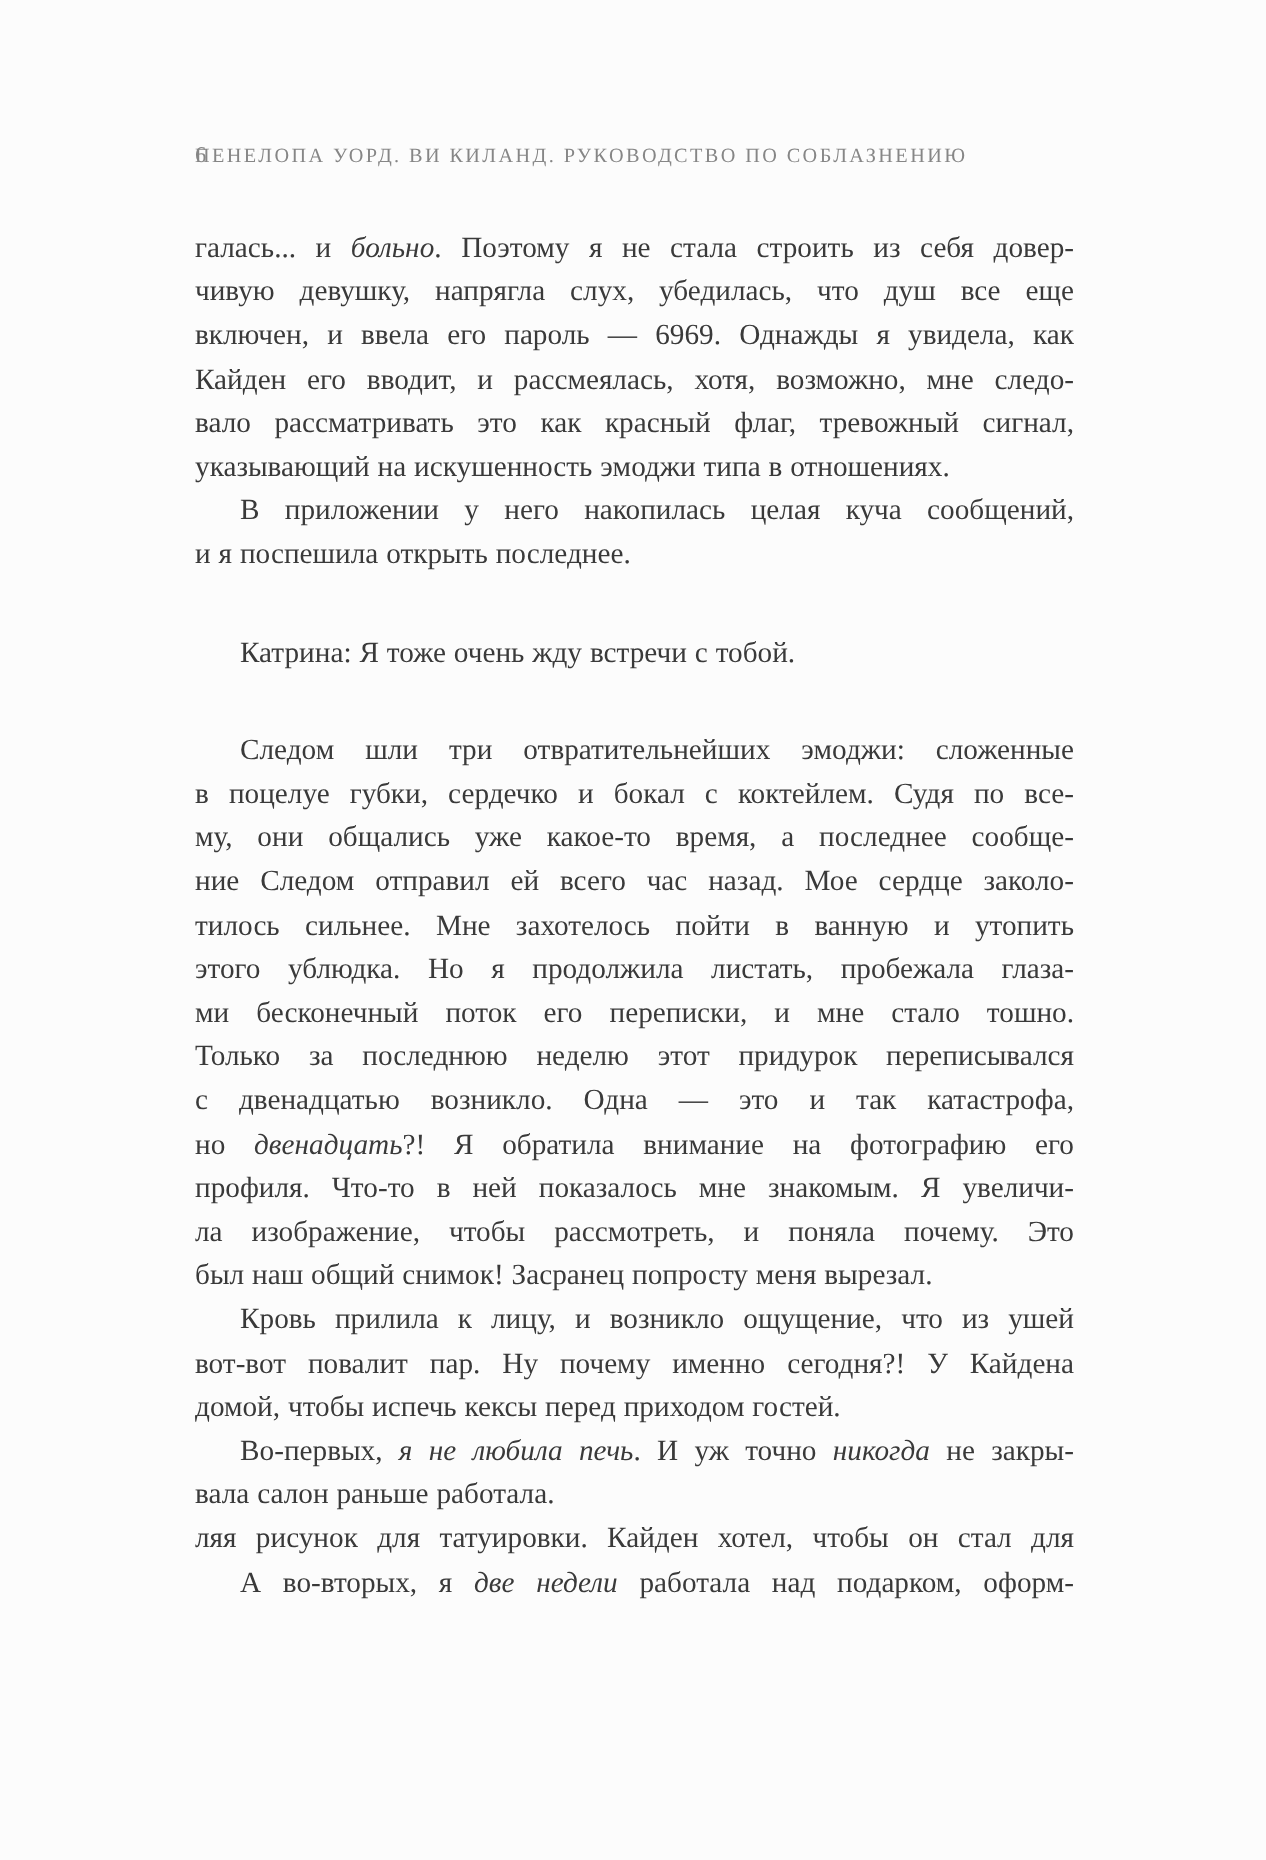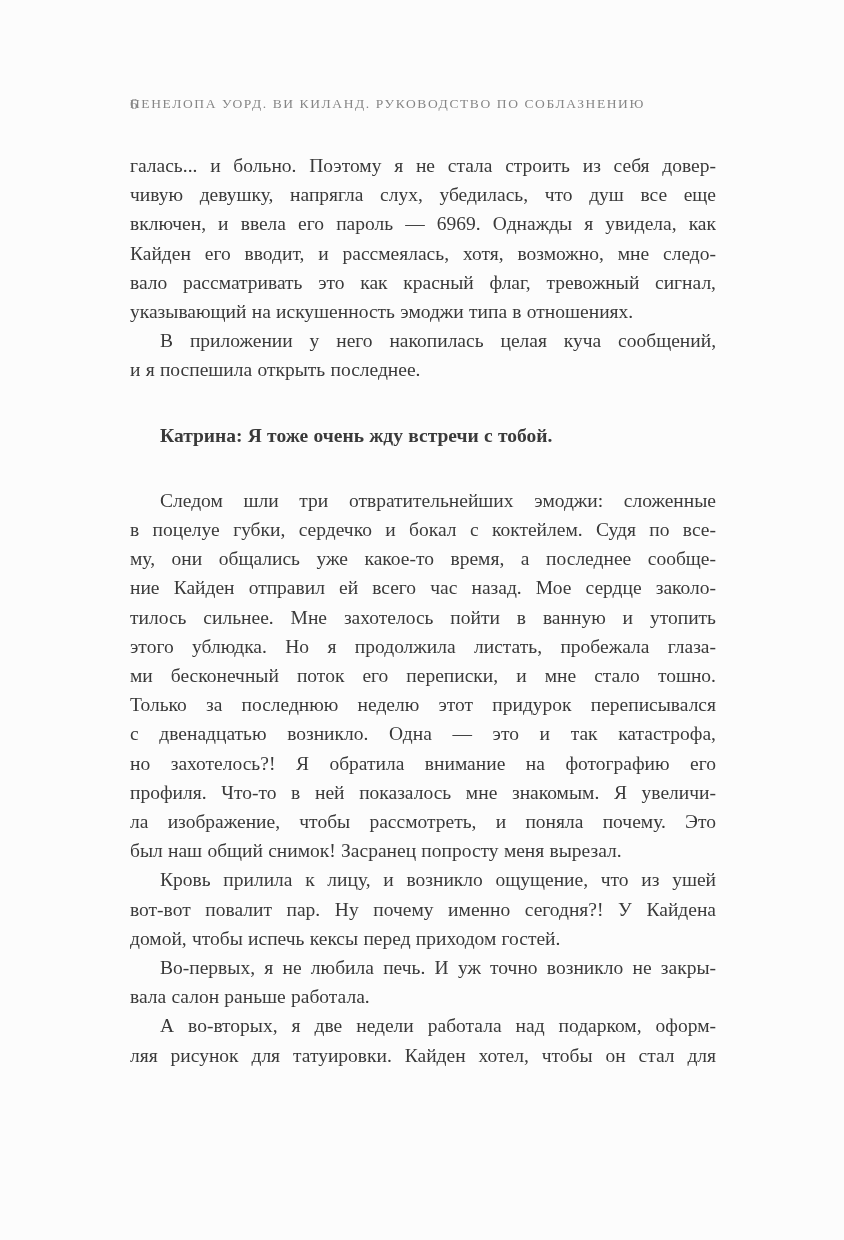--- a/index.html
+++ b/index.html
@@ -55,26 +55,27 @@
     text-align-last: justify;
     word-spacing: 0.02em;
   }
   .line.last {
     text-align-last: left;
   }
   .line.indent {
     text-indent: 30px;
   }
   .line.bold {
-    font-weight: bold;
+    font-weight: normal;
   }
   .gap {
     height: 36px;
   }
   .it {
+    font-style: italic;
   }
 </style>
 </head>
 <body>
 
 <div class="page">
 
   <div class="running-head">
     <span class="page-number">6</span>
     <span class="running-title">ПЕНЕЛОПА УОРД. ВИ КИЛАНД. РУКОВОДСТВО ПО СОБЛАЗНЕНИЮ</span>
@@ -89,32 +90,32 @@
       <div class="line">вало рассматривать это как красный флаг, тревожный сигнал,</div>
       <div class="line last">указывающий на искушенность эмоджи типа в отношениях.</div>
       <div class="line indent">В приложении у него накопилась целая куча сообщений,</div>
       <div class="line last">и я поспешила открыть последнее.</div>
       <div class="gap"></div>
       <div class="line indent last bold">Катрина: Я тоже очень жду встречи с тобой.</div>
       <div class="gap"></div>
       <div class="line indent">Следом шли три отвратительнейших эмоджи: сложенные</div>
       <div class="line">в поцелуе губки, сердечко и бокал с коктейлем. Судя по все-</div>
       <div class="line">му, они общались уже какое-то время, а последнее сообще-</div>
-      <div class="line">ние Кайден отправил ей всего час назад. Мое сердце заколо-</div>
+      <div class="line">ние Следом отправил ей всего час назад. Мое сердце заколо-</div>
       <div class="line">тилось сильнее. Мне захотелось пойти в ванную и утопить</div>
       <div class="line">этого ублюдка. Но я продолжила листать, пробежала глаза-</div>
       <div class="line">ми бесконечный поток его переписки, и мне стало тошно.</div>
       <div class="line">Только за последнюю неделю этот придурок переписывался</div>
       <div class="line">с двенадцатью возникло. Одна — это и так катастрофа,</div>
-      <div class="line">но <span class="it">захотелось</span>?! Я обратила внимание на фотографию его</div>
+      <div class="line">но <span class="it">двенадцать</span>?! Я обратила внимание на фотографию его</div>
       <div class="line">профиля. Что-то в ней показалось мне знакомым. Я увеличи-</div>
       <div class="line">ла изображение, чтобы рассмотреть, и поняла почему. Это</div>
       <div class="line last">был наш общий снимок! Засранец попросту меня вырезал.</div>
       <div class="line indent">Кровь прилила к лицу, и возникло ощущение, что из ушей</div>
       <div class="line">вот-вот повалит пар. Ну почему именно сегодня?! У Кайдена</div>
       <div class="line last">домой, чтобы испечь кексы перед приходом гостей.</div>
-      <div class="line indent">Во-первых, <span class="it">я не любила печь</span>. И уж точно <span class="it">возникло</span> не закры-</div>
+      <div class="line indent">Во-первых, <span class="it">я не любила печь</span>. И уж точно <span class="it">никогда</span> не закры-</div>
       <div class="line last">вала салон раньше работала.</div>
+      <div class="line">ляя рисунок для татуировки. Кайден хотел, чтобы он стал для</div>
       <div class="line indent">А во-вторых, я <span class="it">две недели</span> работала над подарком, оформ-</div>
-      <div class="line">ляя рисунок для татуировки. Кайден хотел, чтобы он стал для</div>
     </div>
 
 </div>
 
 </body></html>

